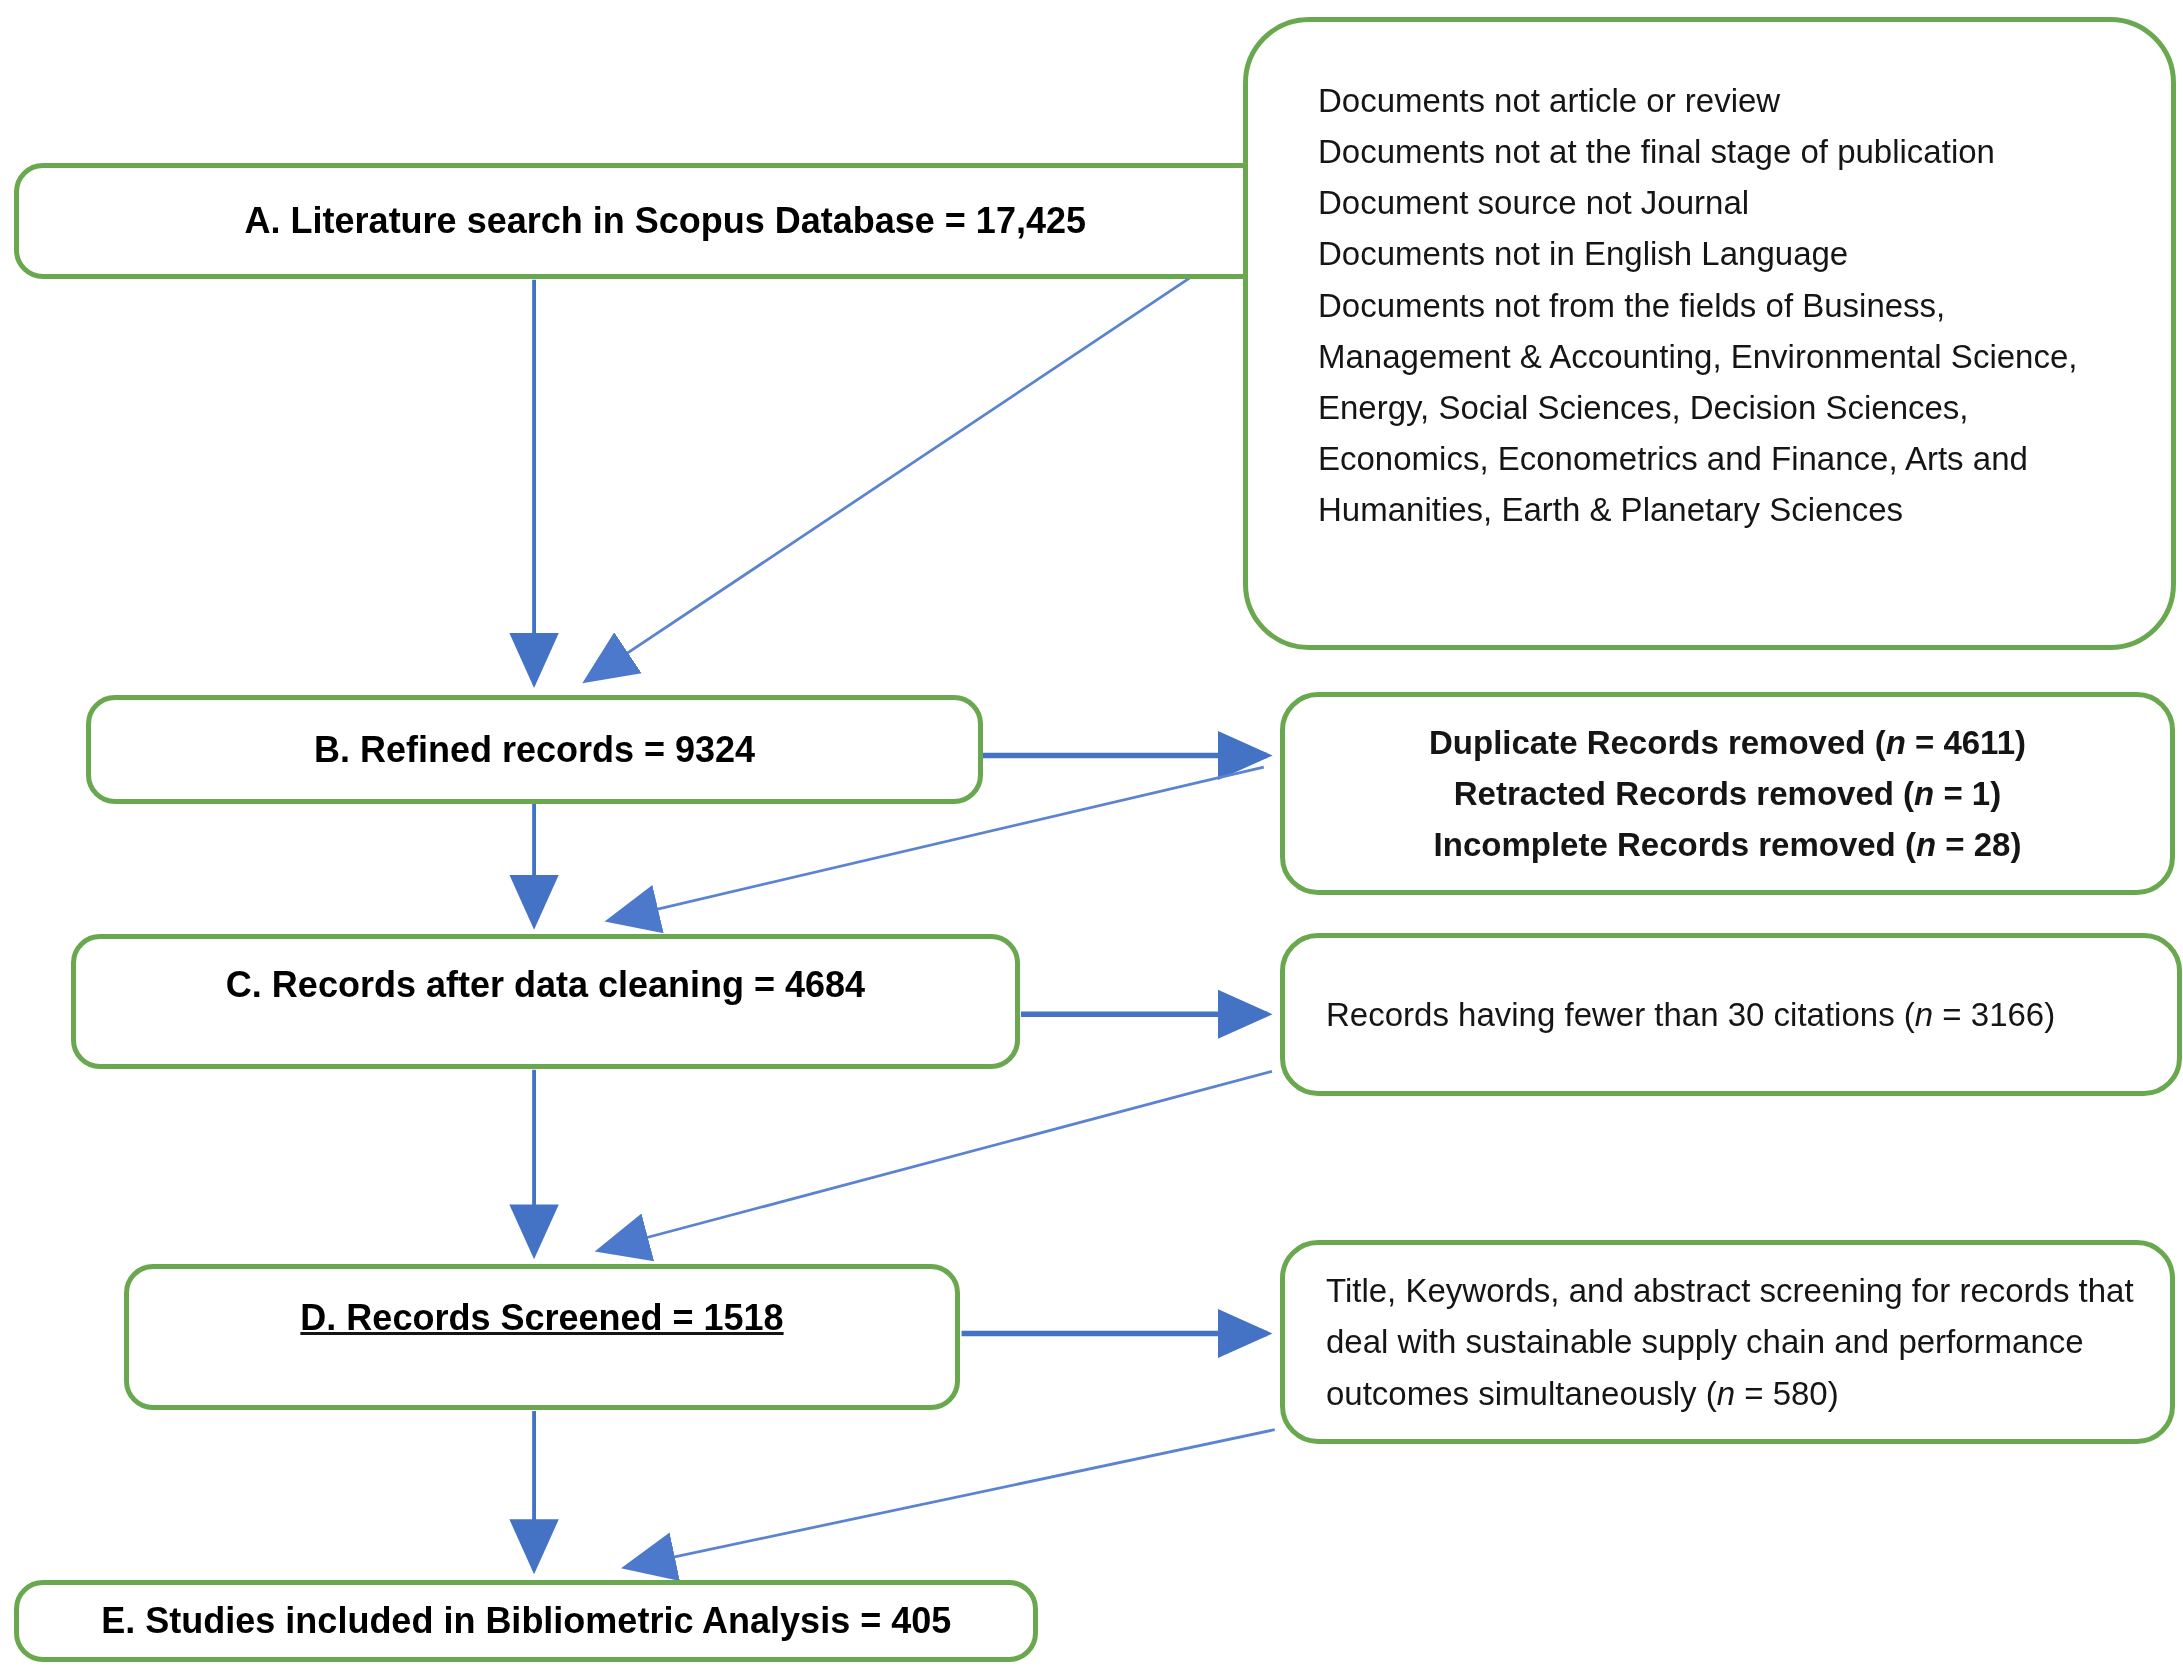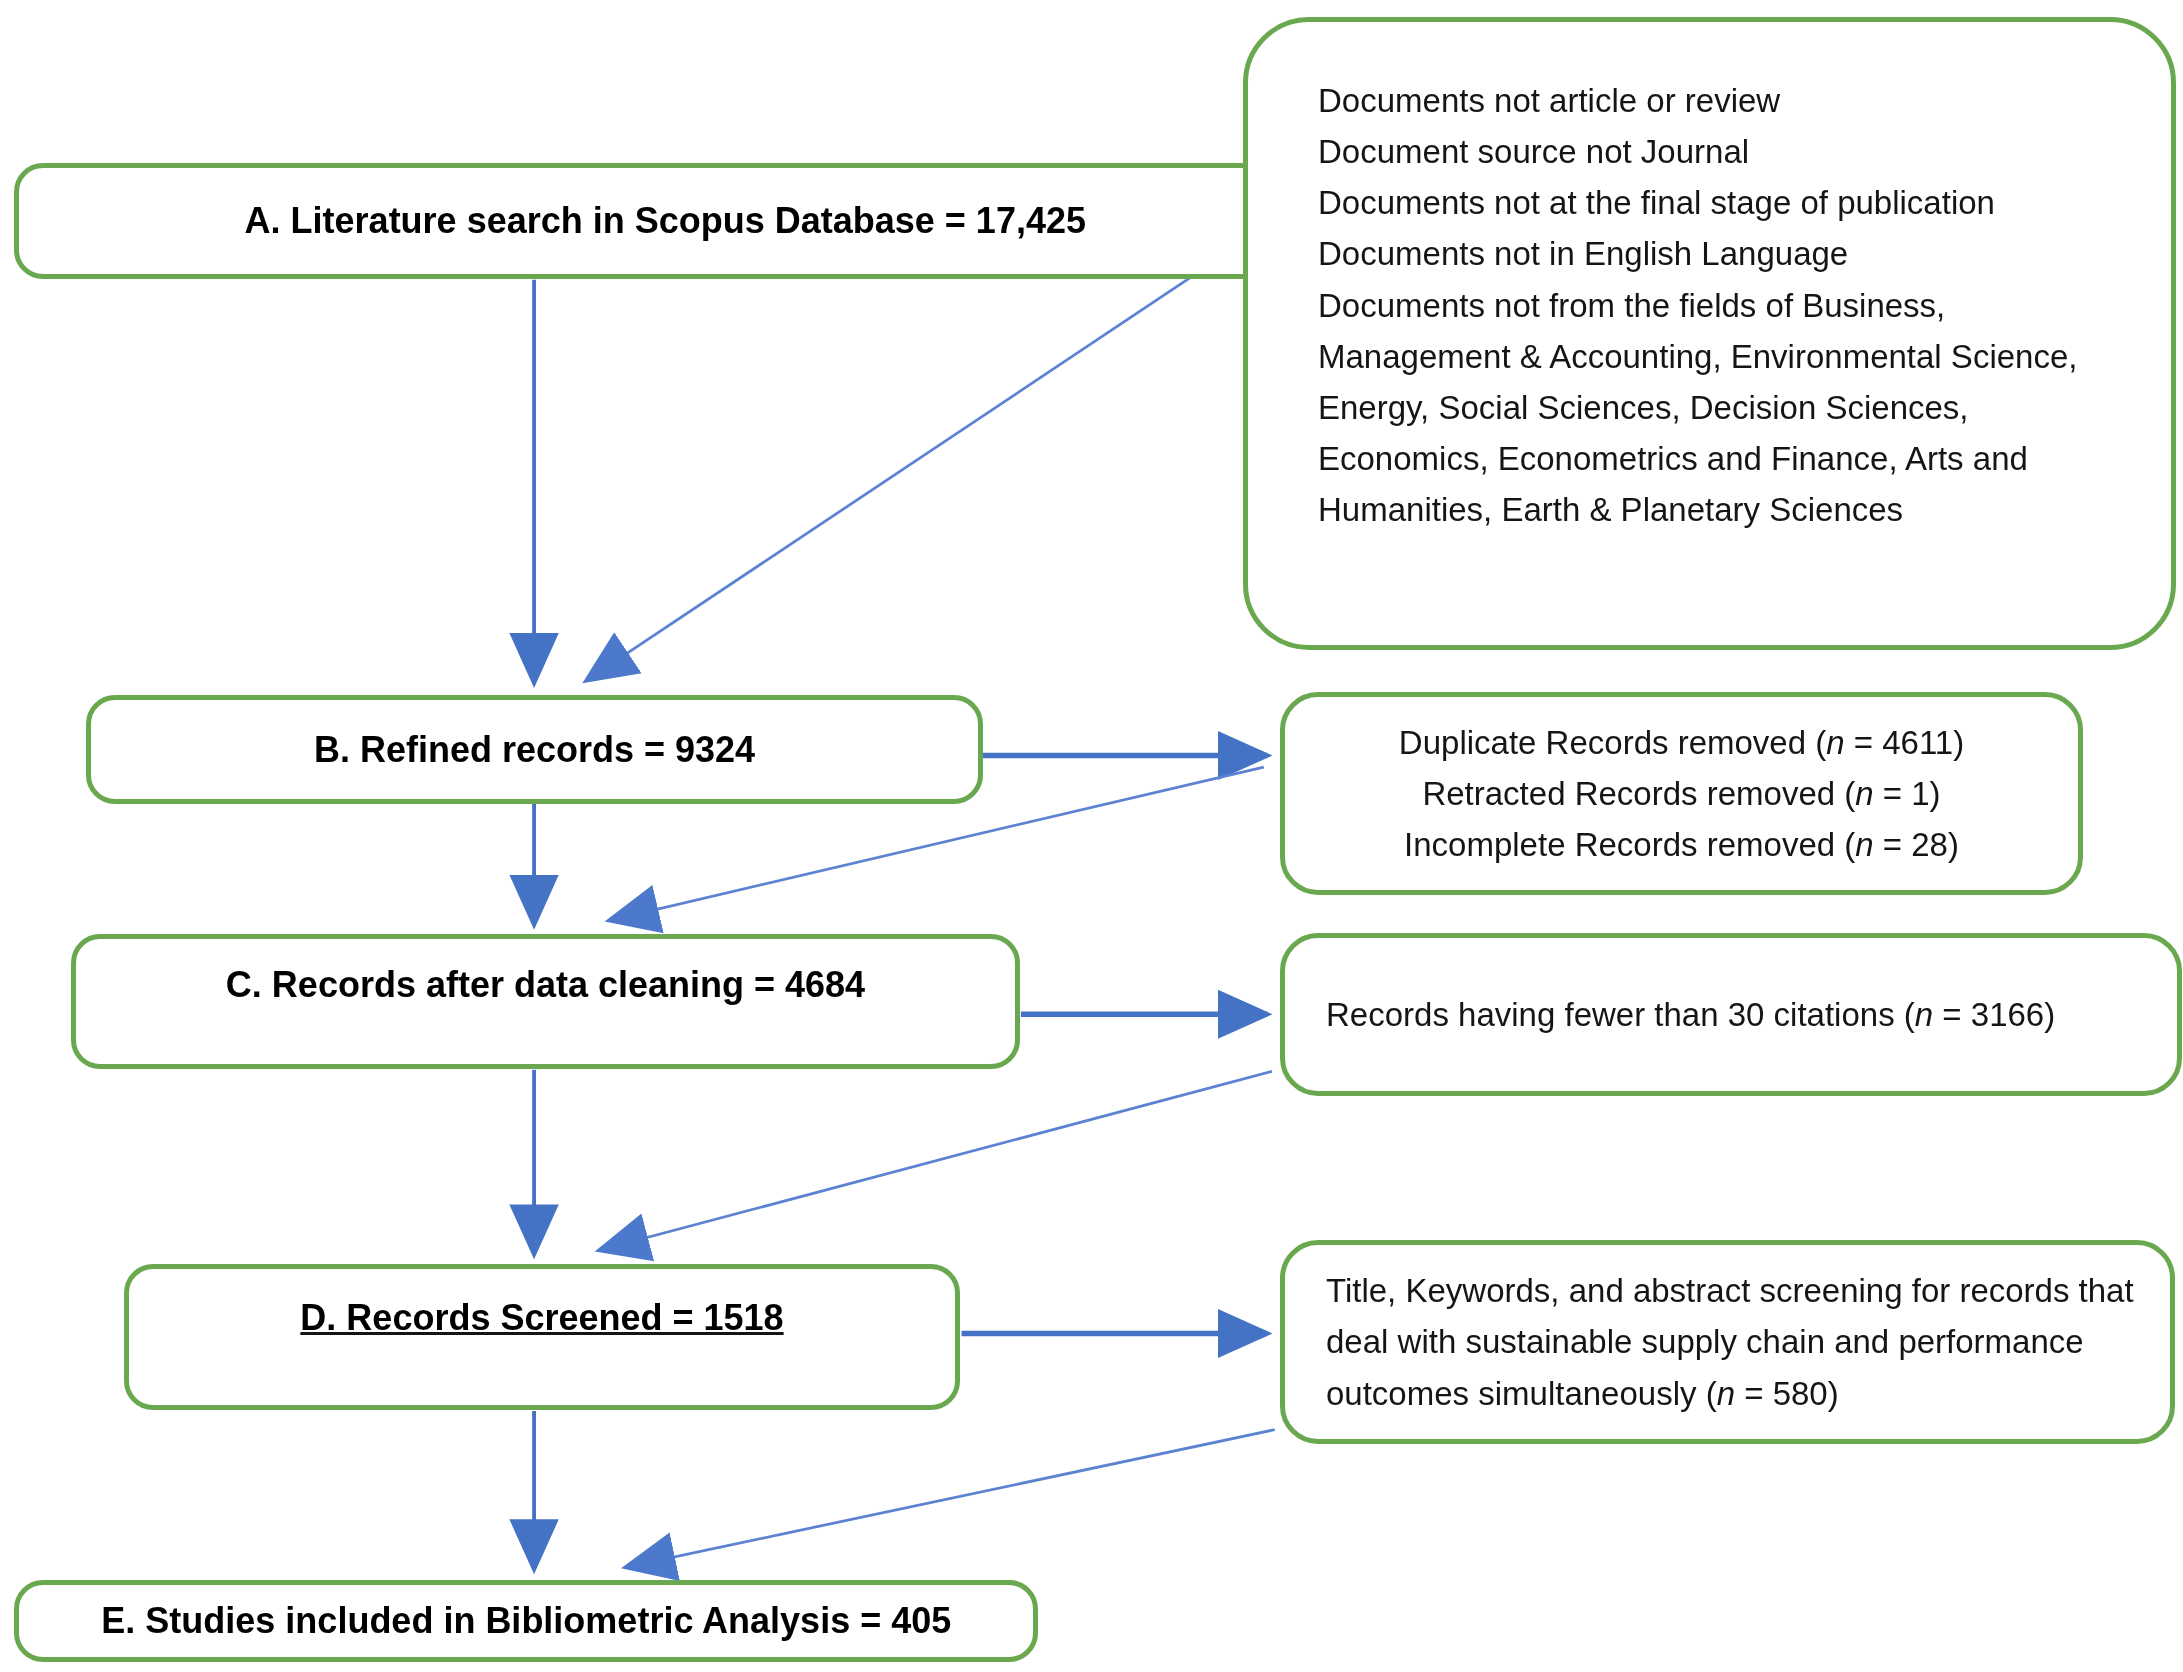--- a/index.html
+++ b/index.html
@@ -59,23 +59,24 @@
   #box-d { left: 124px; top: 1264px; width: 836px; height: 146px; padding-bottom: 38px; text-decoration: underline; }
   #box-e { left: 14.3px;  top: 1580px; width: 1024px; height: 82px; }
 
   #note-exclusion {
     left: 1243px; top: 17px; width: 933px; height: 633px;
     border-radius: 66px;
     padding: 53px 38px 22px 70px;
     justify-content: flex-start;
   }
   #note-cleaning {
-    left: 1280px; top: 692px; width: 803px; height: 203px;
+    left: 1280px; top: 692px; width: 895px; height: 203px;
     align-items: center;
     justify-content: center;
+    font-weight: bold;
   }
   #note-cleaning .side-text { text-align: center; }
   #note-citations {
     left: 1280px; top: 933px; width: 902px; height: 163px;
     justify-content: center;
     padding: 0 22px 0 41px;
   }
   #note-screening {
     left: 1280px; top: 1240px; width: 895px; height: 204px;
     justify-content: center;
@@ -136,22 +137,22 @@
   <div class="box flow-box" id="box-d">
     <div class="flow-label">D. Records Screened = 1518</div>
   </div>
 
   <div class="box flow-box" id="box-e">
     <div class="flow-label">E. Studies included in Bibliometric Analysis = 405</div>
   </div>
 
   <div class="box side-box" id="note-exclusion">
     <div class="side-text">Documents not article or review</div>
+    <div class="side-text">Documents not at the final stage of publication</div>
     <div class="side-text">Document source not Journal</div>
-    <div class="side-text">Documents not at the final stage of publication</div>
     <div class="side-text">Documents not in English Language</div>
     <div class="side-text">Documents not from the fields of Business, Management &amp; Accounting, Environmental Science, Energy, Social Sciences, Decision Sciences, Economics, Econometrics and Finance, Arts and Humanities, Earth &amp; Planetary Sciences</div>
   </div>
 
   <div class="box side-box" id="note-cleaning">
     <div class="side-text">Duplicate Records removed (<i>n</i> = 4611)</div>
     <div class="side-text">Retracted Records removed (<i>n</i> = 1)</div>
     <div class="side-text">Incomplete Records removed (<i>n</i> = 28)</div>
   </div>
 

